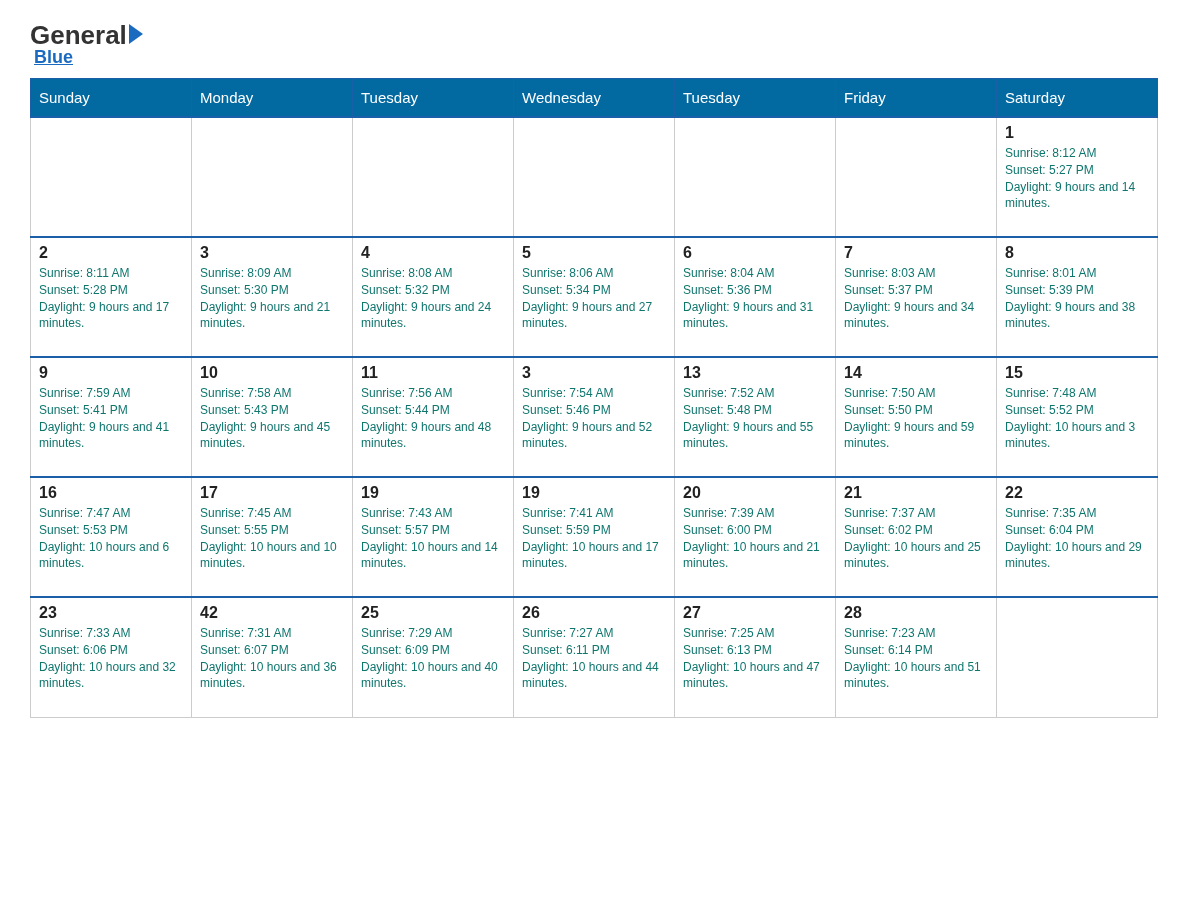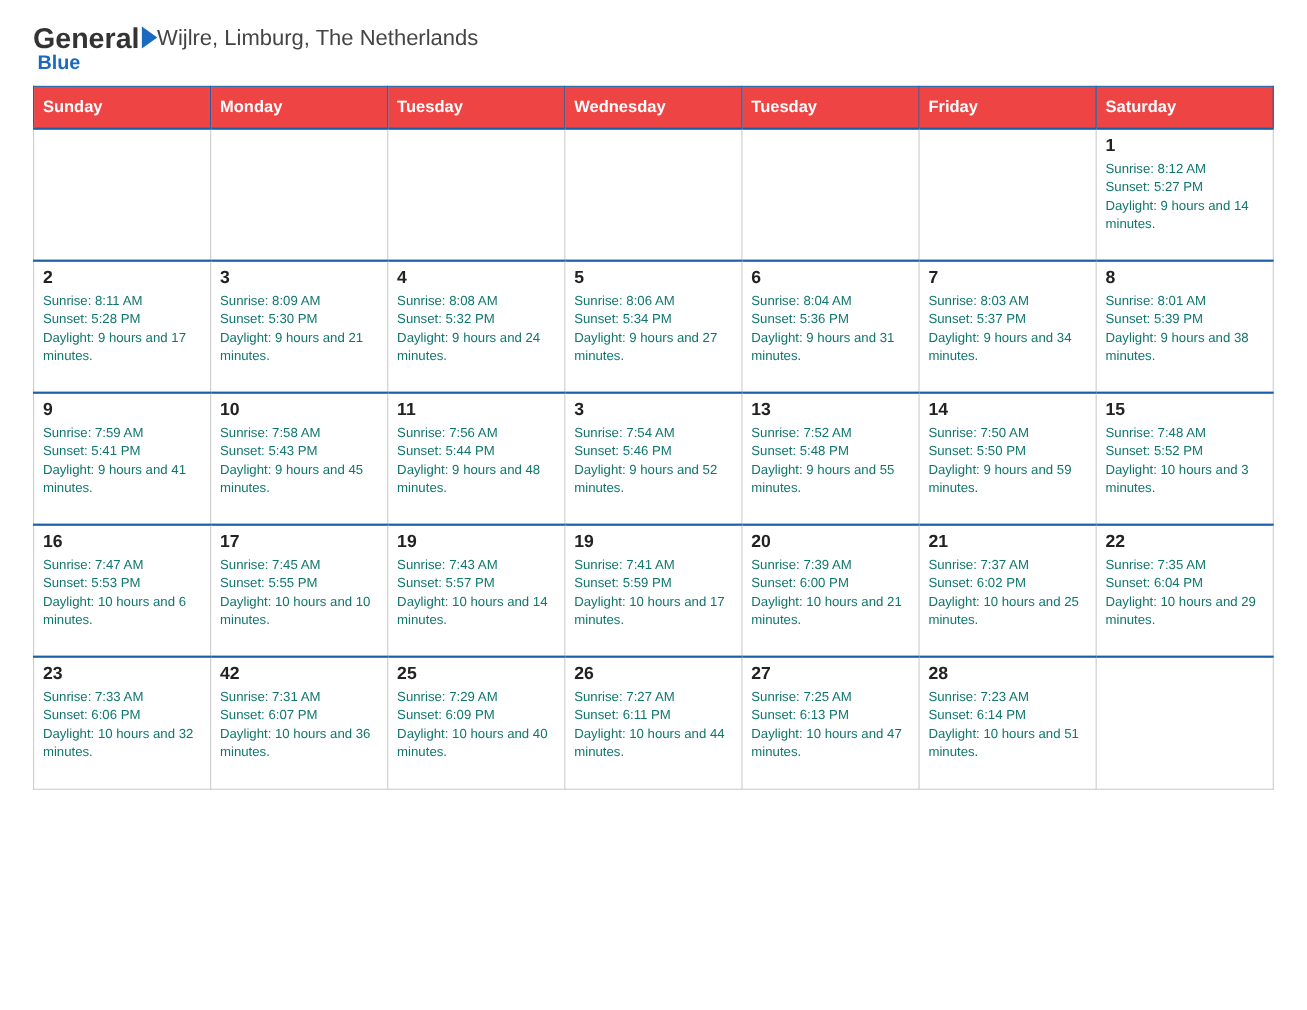--- a/index.html
+++ b/index.html
@@ -36,45 +36,46 @@
       border-bottom: 10px solid transparent;
       margin-left: 2px;
       margin-top: -4px;
     }
     .logo-sub {
       color: #1a6bbf;
       font-size: 18px;
       font-weight: bold;
       margin-top: -4px;
       margin-left: 4px;
+      text-decoration: underline;
     }
     .title-section {
       text-align: right;
     }
     .main-title {
       font-size: 48px;
       font-weight: bold;
       color: #222;
     }
     .subtitle {
       font-size: 20px;
       color: #444;
       margin-top: 4px;
     }
     .calendar {
       width: 100%;
       border-collapse: collapse;
       margin-top: 10px;
     }
     .calendar thead th {
-      background-color: #ef4444;
+      background-color: #0369a1;
       color: #fff;
       padding: 10px 8px;
       font-size: 15px;
-      font-weight: bold;
+      font-weight: normal;
       text-align: left;
       border: 1px solid #1a5fa8;
     }
     .calendar tbody td {
       vertical-align: top;
       padding: 6px 8px;
       border: 1px solid #ccc;
       border-top: 2px solid #1a5fa8;
       width: calc(100% / 7);
       min-height: 110px;
@@ -104,21 +105,20 @@
 
 <div class="header">
   <div class="logo">
     <div class="logo-text">
       <span>General</span>
       <span class="logo-arrow"></span>
     </div>
     <div class="logo-sub">Blue</div>
   </div>
   <div class="title-section">
-    <div class="subtitle">Wijlre, Limburg, The Netherlands</div>
   </div>
 </div>
 
 <table class="calendar">
   <thead>
     <tr>
     <th>Sunday</th>
         <th>Monday</th>
         <th>Tuesday</th>
         <th>Wednesday</th>

